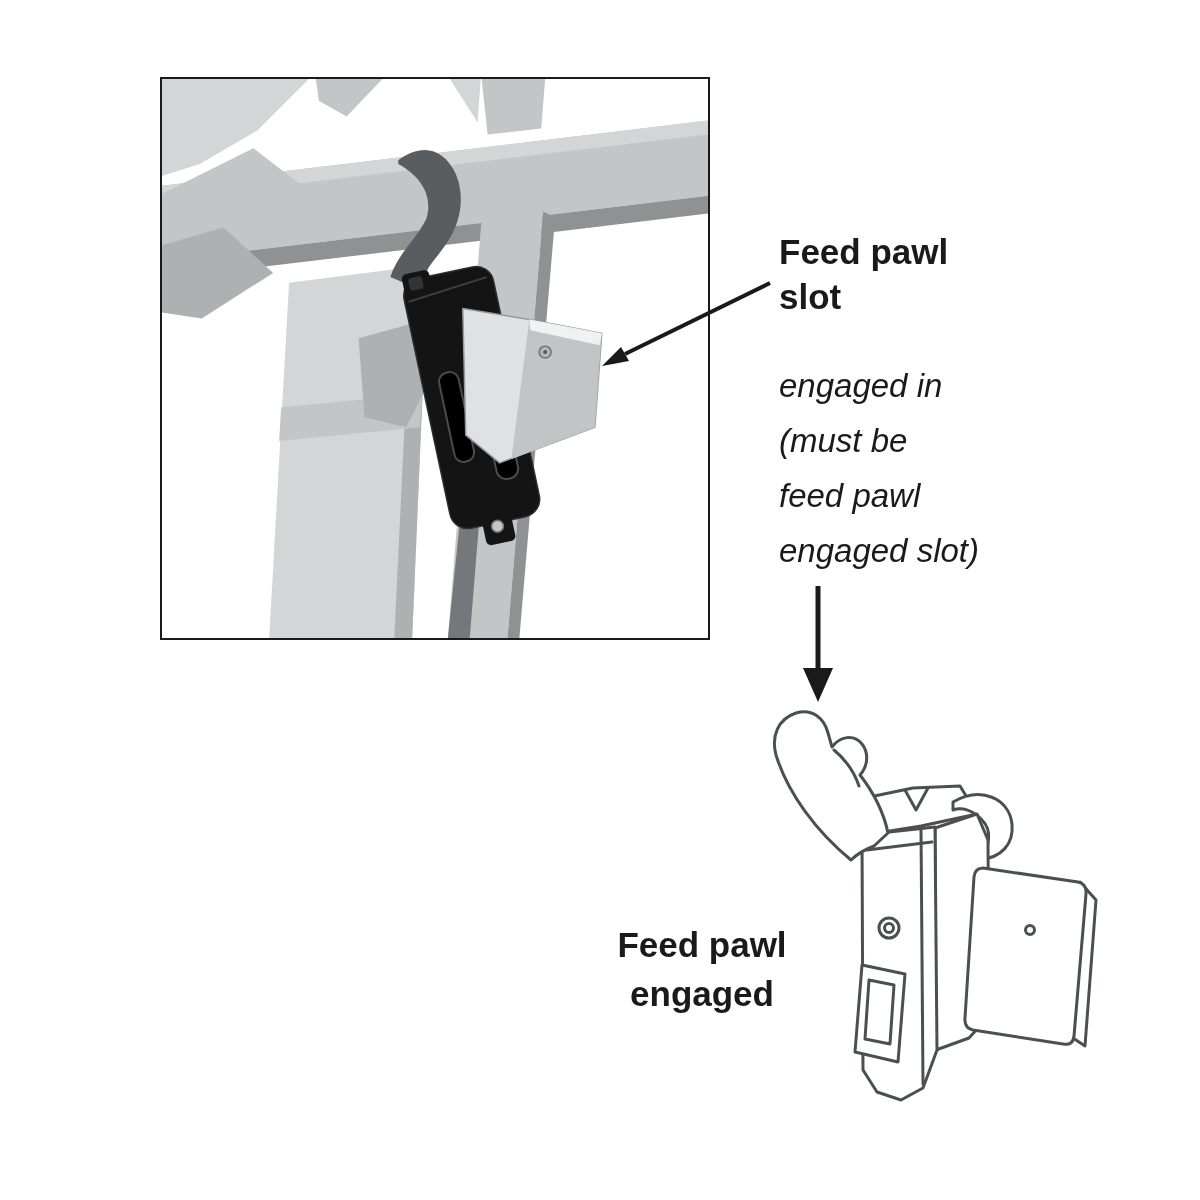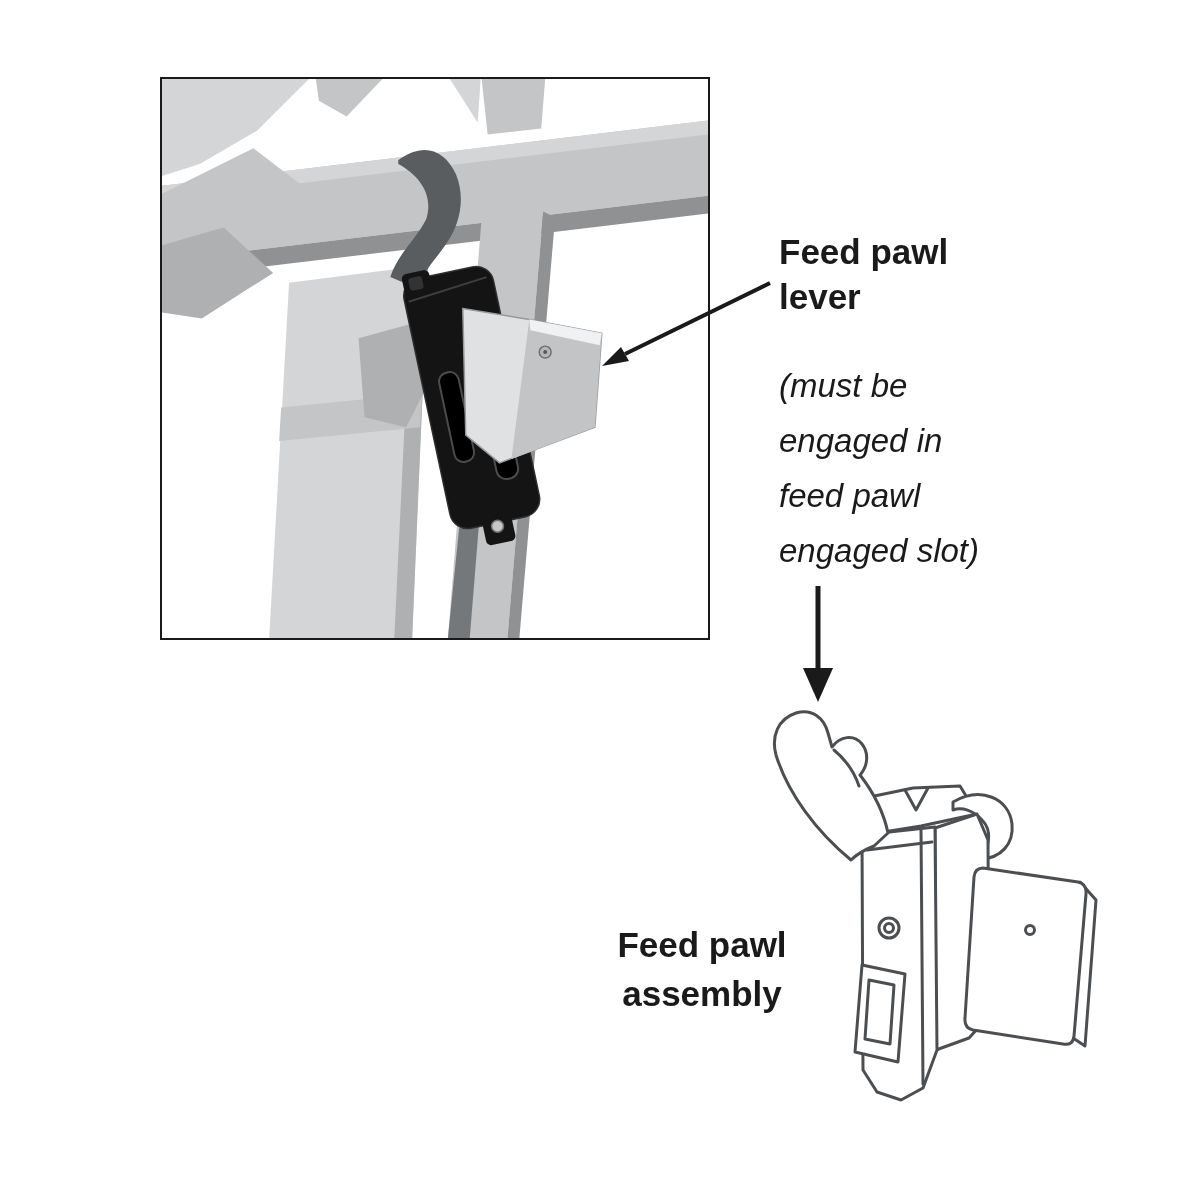--- a/index.html
+++ b/index.html
@@ -109,26 +109,26 @@
       <polygon class="f-silver" points="303,232 370,243 443,257 436,352 340,388 306,360" stroke="#97999b" stroke-width="1.5"></polygon>
       <polygon class="f-silver2" points="370,243 443,257 436,352 352,384"></polygon>
       <polygon fill="#eff1f2" points="370,243 443,257 441,269 371,254"></polygon>
       <circle cx="386" cy="276" r="6" fill="#b4b6b8" stroke="#6e7072" stroke-width="1.5"></circle>
       <circle cx="386" cy="276" r="2" fill="#55585a"></circle>
     </svg>
   </div>
 
   <div class="lever-label">
     <span>Feed pawl</span>
-    <span>lever</span>
+    <span>slot</span>
   </div>
 
   <div class="lever-note">
+    <span>engaged in</span>
     <span>(must be</span>
-    <span>engaged in</span>
     <span>feed pawl</span>
     <span>engaged slot)</span>
   </div>
 
   <div class="assembly-art">
     <svg viewBox="0 0 345 430">
       <g class="line-art-g">
         <path d="M 100 102 L 158 90 L 205 88 L 222 116 L 166 128 L 116 136 Z"></path>
         <path d="M 198 104 C 226 88, 254 100, 257 126 C 259 146, 246 160, 226 161 C 235 147, 237 132, 227 122 C 218 112, 207 109, 198 112 Z"></path>
         <path d="M 222 116 L 233 142 L 234 318 L 214 340 L 181 352 L 180 130 Z"></path>
@@ -144,21 +144,21 @@
         <path d="M 107 267 L 150 276 L 143 364 L 100 354 Z"></path>
         <path d="M 114 282 L 139 287 L 135 346 L 110 341 Z"></path>
         <circle cx="134" cy="230" r="10"></circle>
         <circle cx="134" cy="230" r="4.5"></circle>
       </g>
     </svg>
   </div>
 
   <div class="assembly-label">
     <span>Feed pawl</span>
-    <span>assembly</span>
+    <span>engaged</span>
   </div>
 
   <svg class="overlay" viewBox="0 0 1200 1200">
     <g>
       <line class="arrow-stroke" x1="770" y1="283" x2="625" y2="354" stroke-width="4"></line>
       <polygon class="arrow-fill" points="602,366 621,347 629,361"></polygon>
       <line class="arrow-stroke" x1="818" y1="586" x2="818" y2="672" stroke-width="5"></line>
       <polygon class="arrow-fill" points="818,702 803,668 833,668"></polygon>
     </g>
   </svg>

